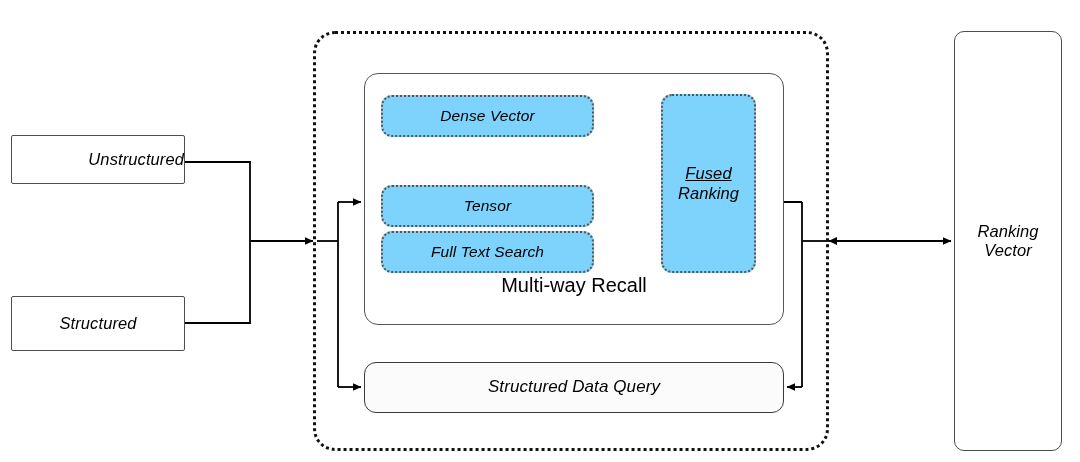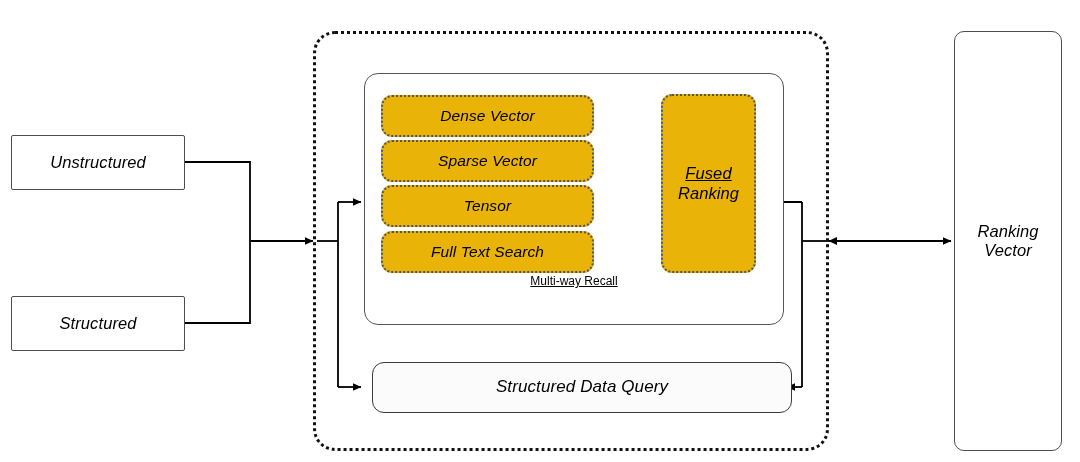--- a/index.html
+++ b/index.html
@@ -52,21 +52,21 @@
     border: 1.6px solid #3a3a3a;
     border-radius: 12px;
   }
   .box-round-light {
     background: #ffffff;
     border: 1.4px solid #4d4d4d;
     border-radius: 10px;
   }
   
   .box-dotted {
-    background: #eab308;
+    background: #7dd3fc;
     border: 2px dotted #555555;
     border-radius: 11px;
   }
   
   .container-dotted {
     position: absolute;
     box-sizing: border-box;
     border: 3.5px dotted #111111;
     border-radius: 22px;
     background: transparent;
@@ -124,56 +124,53 @@
 
       <path d="M802,202 L802,387"></path>
       <path d="M802,202 L759,202" marker-end="url(#arrowEnd)"></path>
       <path d="M802,387 L787,387" marker-end="url(#arrowEnd)"></path>
       <path d="M802,241 L829,241"></path>
 
       <path d="M829,241 L951,241" marker-start="url(#arrowStart)" marker-end="url(#arrowEnd)"></path>
     </g>
   </svg>
 
-  <div class="node box-solid" style="left:11px; top:135px; width:174px; height:55px;">
+  <div class="node box-solid" style="left:11px; top:135px; width:174px; height:49px;justify-content:flex-end;">
     <span class="node-label" style="font-size:16.5px;">Unstructured</span>
   </div>
 
   <div class="node box-solid" style="left:11px; top:296px; width:174px; height:55px;">
     <span class="node-label" style="font-size:16.5px;">Structured</span>
   </div>
 
   <div class="container-dotted" style="left:313px; top:31px; width:516px; height:420px;"></div>
 
   <div class="group-round" style="left:364px; top:73px; width:420px; height:252px;">
-    <div class="group-caption" style="left:0; top:200px; font-size:12px;text-decoration:underline;">Multi-way Recall</div>
+    <div class="group-caption" style="left:0; top:200px; font-size:20px;">Multi-way Recall</div>
   </div>
 
   <div class="node box-dotted" style="left:381px; top:95px; width:213px; height:42px;">
     <span class="node-label" style="font-size:15.5px;">Dense Vector</span>
   </div>
 
-  <div class="node box-dotted" style="left:381px; top:140px; width:213px; height:42px;">
-    <span class="node-label" style="font-size:15.5px;">Sparse Vector</span>
-  </div>
 
   <div class="node box-dotted" style="left:381px; top:185px; width:213px; height:42px;">
     <span class="node-label" style="font-size:15.5px;">Tensor</span>
   </div>
 
   <div class="node box-dotted" style="left:381px; top:231px; width:213px; height:42px;">
     <span class="node-label" style="font-size:15.5px;">Full Text Search</span>
   </div>
 
   <div class="node box-dotted" style="left:661px; top:94px; width:95px; height:179px; flex-direction:column;">
     <span class="node-label" style="font-size:16.5px;text-decoration:underline;">Fused</span>
     <span class="node-label" style="font-size:16.5px;">Ranking</span>
   </div>
 
-  <div class="node box-round" style="left:372px; top:362px; width:420px; height:51px;">
+  <div class="node box-round" style="left:364px; top:362px; width:420px; height:51px;">
     <span class="node-label" style="font-size:17px;">Structured Data Query</span>
   </div>
 
   <div class="node box-round-light" style="left:954px; top:31px; width:108px; height:420px; flex-direction:column;">
     <span class="node-label" style="font-size:16.5px;">Ranking</span>
     <span class="node-label" style="font-size:16.5px;">Vector</span>
   </div>
 
 </div>
 

